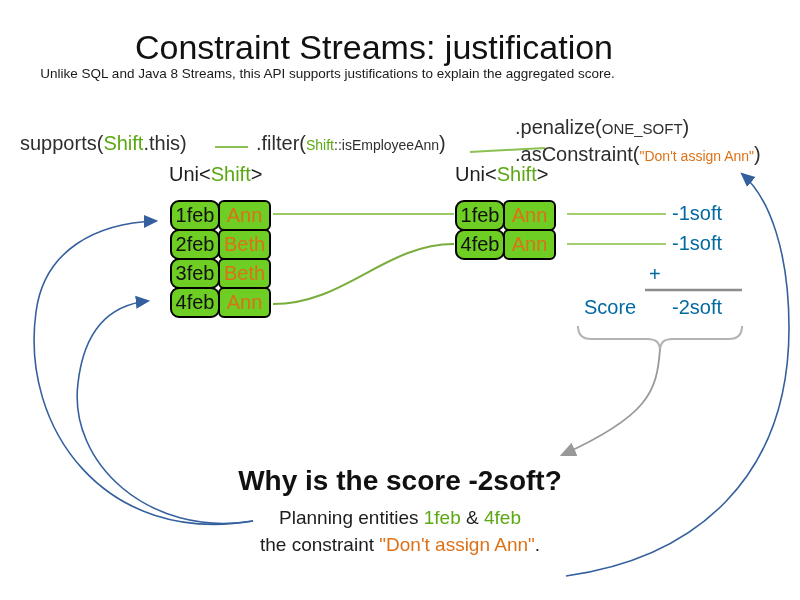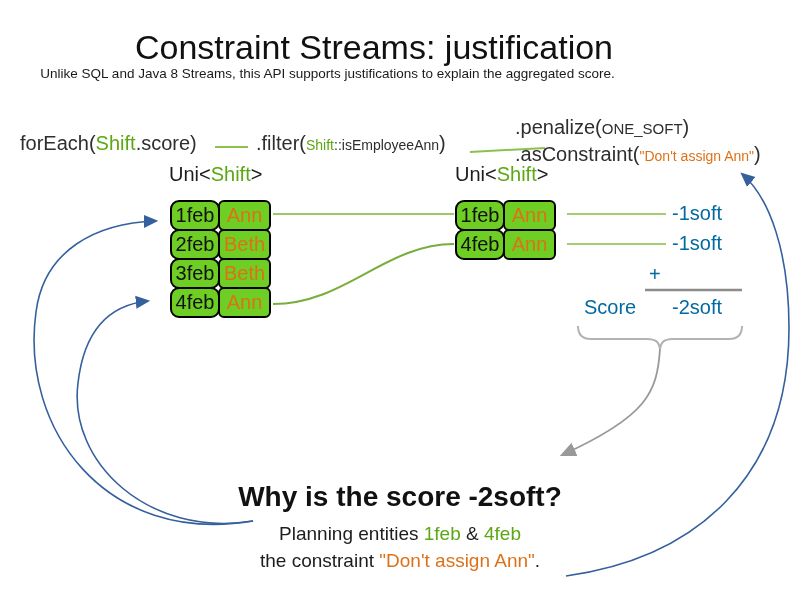--- a/index.html
+++ b/index.html
@@ -20,21 +20,21 @@
   .erow{display:flex;height:31px;margin-top:-2px;}
   .erow:first-child{margin-top:0;}
   .cell{
     box-sizing:border-box;border:2px solid #000;border-radius:9px;background:#6fce23;
     display:flex;align-items:center;justify-content:center;font-size:20px;
   }
   .cell.date{width:50px;color:#111;}
   .cell.name{width:53px;margin-left:-2px;border-radius:6px;}
   .scoretxt{font-size:20px;color:#0369a1;white-space:nowrap;}
   #why-block{top:465px;left:0;width:800px;text-align:center;}
-  #why-heading{font-size:28px;font-weight:700;color:#111;margin:16px 0 8px 0;}
+  #why-heading{font-size:28px;font-weight:700;color:#111;margin:0 0 8px 0;}
   .why-line{font-size:19px;line-height:26.5px;color:#1d1d1d;}
   svg.layer{position:absolute;top:0;left:0;pointer-events:none;}
 </style>
 </head>
 <body>
 
 <svg class="layer" width="800" height="600" viewBox="0 0 800 600">
   <defs>
     <marker id="arrowBlue" viewBox="0 0 10 10" refX="8.5" refY="5" markerWidth="9" markerHeight="9" orient="auto">
       <path d="M0,0.5 L10,5 L0,9.5 z" fill="#35609e"></path>
@@ -59,21 +59,21 @@
   <path d="M660,349 C657,392 648,416 562,455" stroke="#999999" stroke-width="1.8" fill="none" marker-end="url(#arrowGray)"></path>
 
   <path d="M253,521 C105,546 20,428 36,312 C44,250 96,223 156,221" stroke="#35609e" stroke-width="1.6" fill="none" marker-end="url(#arrowBlue)"></path>
   <path d="M253,521 C148,538 68,462 78,383 C84,331 108,305 148,301" stroke="#35609e" stroke-width="1.6" fill="none" marker-end="url(#arrowBlue)"></path>
   <path d="M566,576 C695,558 789,478 789,328 C789,253 770,198 742,174" stroke="#35609e" stroke-width="1.6" fill="none" marker-end="url(#arrowBlue)"></path>
 </svg>
 
 <div class="abs" id="title">Constraint Streams: justification</div>
 <div class="abs" id="subtitle">Unlike SQL and Java 8 Streams, this API supports justifications to explain the aggregated score.</div>
 
-<div class="abs code" style="left:20px;top:132px;"><span>forEach(</span><span class="green">Shift</span><span>.score)</span></div>
+<div class="abs code" style="left:20px;top:132px;"><span>supports(</span><span class="green">Shift</span><span>.this)</span></div>
 
 <div class="abs code" style="left:256px;top:132px;"><span>.filter(</span><span class="arg-sm green">Shift</span><span class="arg-sm">::isEmployeeAnn</span><span>)</span></div>
 
 <div class="abs code" style="left:515px;top:116px;"><span>.penalize(</span><span class="arg-caps">ONE_SOFT</span><span>)</span></div>
 
 <div class="abs code" style="left:515px;top:143px;"><span>.asConstraint(</span><span class="arg-sm orange">"Don't assign Ann"</span><span>)</span></div>
 
 <div class="abs typelabel" style="left:169px;top:163px;"><span>Uni&lt;</span><span class="green">Shift</span><span>&gt;</span></div>
 
 <div class="abs typelabel" style="left:455px;top:163px;"><span>Uni&lt;</span><span class="green">Shift</span><span>&gt;</span></div>

